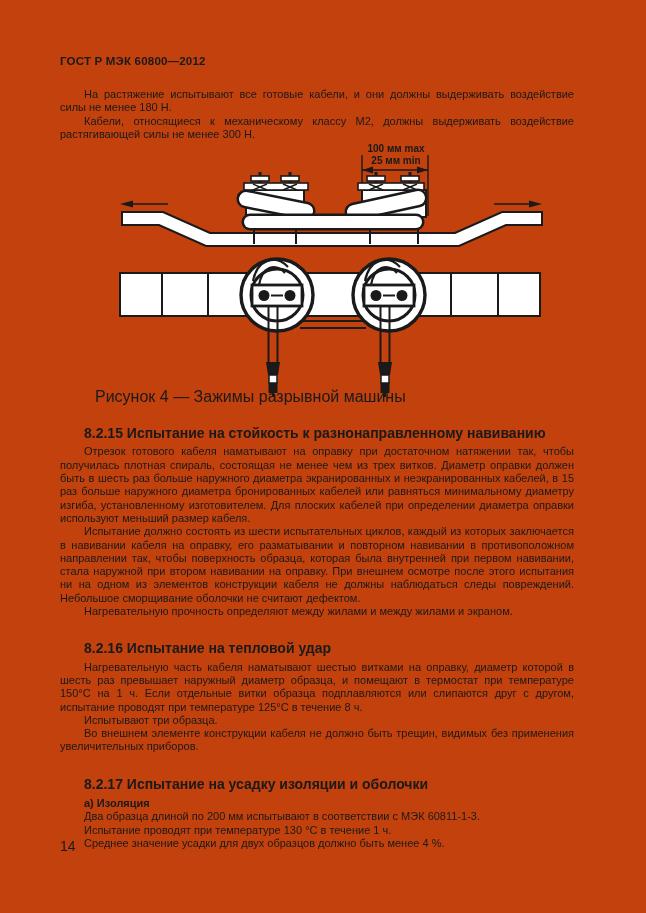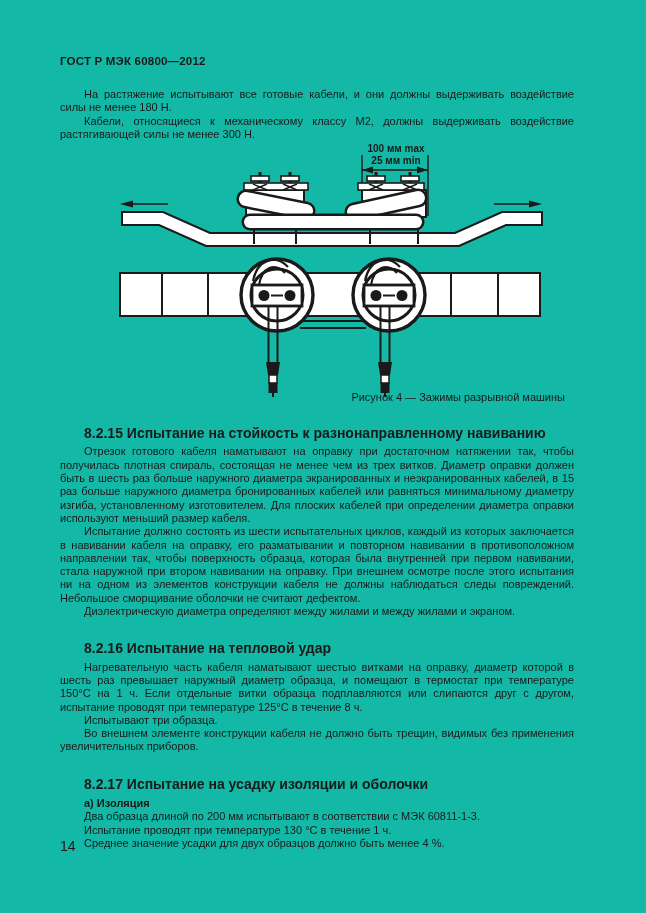--- a/index.html
+++ b/index.html
@@ -1,31 +1,31 @@
 <!DOCTYPE html>
 <html><head>
 <meta charset="utf-8">
 <style>
   html,body{margin:0;padding:0;background:#ffffff;}
   .page{
     position:relative;
     width:646px;height:913px;
-    background:#14b8a6;
+    background:#c2410c;
     font-family:"Liberation Sans",sans-serif;
     color:#1a1a1a;
     overflow:hidden;
   }
   .content{position:absolute;left:60px;top:55px;width:514px;}
   .doc-header{font-weight:bold;font-size:11.5px;line-height:13px;margin:0 0 20px 0;letter-spacing:.2px;}
   p.body{font-size:11px;line-height:13.3px;text-align:justify;text-indent:24px;margin:0;}
   h3.sec{font-size:14px;line-height:13.3px;font-weight:bold;text-indent:24px;margin:24px 0 5px 0;}
   .sub{font-size:11px;line-height:13.3px;font-weight:bold;text-indent:24px;margin:6px 0 0 0;}
   .figure{width:470px;margin:-2px 0 0 35px;}
   .figure svg{display:block;}
-  .caption{font-size:11px;line-height:12px;text-align:right;margin-top:-6px;}
+  .caption{font-size:16px;line-height:12px;text-align:left;margin-top:-6px;}
   .pageno{position:absolute;left:60px;top:838px;font-size:14px;}
 </style>
 </head>
 <body>
 
 <div class="page">
   <div class="content">
 
     <div class="doc-header">ГОСТ Р МЭК 60800—2012</div>
 
@@ -161,21 +161,21 @@
 
         <text x="396" y="158" text-anchor="middle" font-size="10" font-weight="bold" fill="#1a1a1a">100 мм max</text>
         <text x="396" y="170" text-anchor="middle" font-size="10" font-weight="bold" fill="#1a1a1a">25 мм min</text>
       </svg>
       <div class="caption">Рисунок 4 — Зажимы разрывной машины</div>
     </div>
 
     <h3 class="sec">8.2.15 Испытание на стойкость к разнонаправленному навиванию</h3>
     <p class="body">Отрезок готового кабеля наматывают на оправку при достаточном натяжении так, чтобы получилась плотная спираль, состоящая не менее чем из трех витков. Диаметр оправки должен быть в шесть раз больше наружного диаметра экранированных и неэкранированных кабелей, в 15 раз больше наружного диаметра бронированных кабелей или равняться минимальному диаметру изгиба, установленному изготовителем. Для плоских кабелей при определении диаметра оправки используют меньший размер кабеля.</p>
     <p class="body">Испытание должно состоять из шести испытательных циклов, каждый из которых заключается в навивании кабеля на оправку, его разматывании и повторном навивании в противоположном направлении так, чтобы поверхность образца, которая была внутренней при первом навивании, стала наружной при втором навивании на оправку. При внешнем осмотре после этого испытания ни на одном из элементов конструкции кабеля не должны наблюдаться следы повреждений. Небольшое сморщивание оболочки не считают дефектом.</p>
-    <p class="body">Диэлектрическую диаметра определяют между жилами и между жилами и экраном.</p>
+    <p class="body">Нагревательную прочность определяют между жилами и между жилами и экраном.</p>
 
     <h3 class="sec">8.2.16 Испытание на тепловой удар</h3>
     <p class="body">Нагревательную часть кабеля наматывают шестью витками на оправку, диаметр которой в шесть раз превышает наружный диаметр образца, и помещают в термостат при температуре 150°С на 1 ч. Если отдельные витки образца подплавляются или слипаются друг с другом, испытание проводят при температуре 125°С в течение 8 ч.</p>
     <p class="body">Испытывают три образца.</p>
     <p class="body">Во внешнем элементе конструкции кабеля не должно быть трещин, видимых без применения увеличительных приборов.</p>
 
     <h3 class="sec">8.2.17 Испытание на усадку изоляции и оболочки</h3>
     <div class="sub">а) Изоляция</div>
     <p class="body">Два образца длиной по 200 мм испытывают в соответствии с МЭК 60811-1-3.</p>
     <p class="body">Испытание проводят при температуре 130 °С в течение 1 ч.</p>

